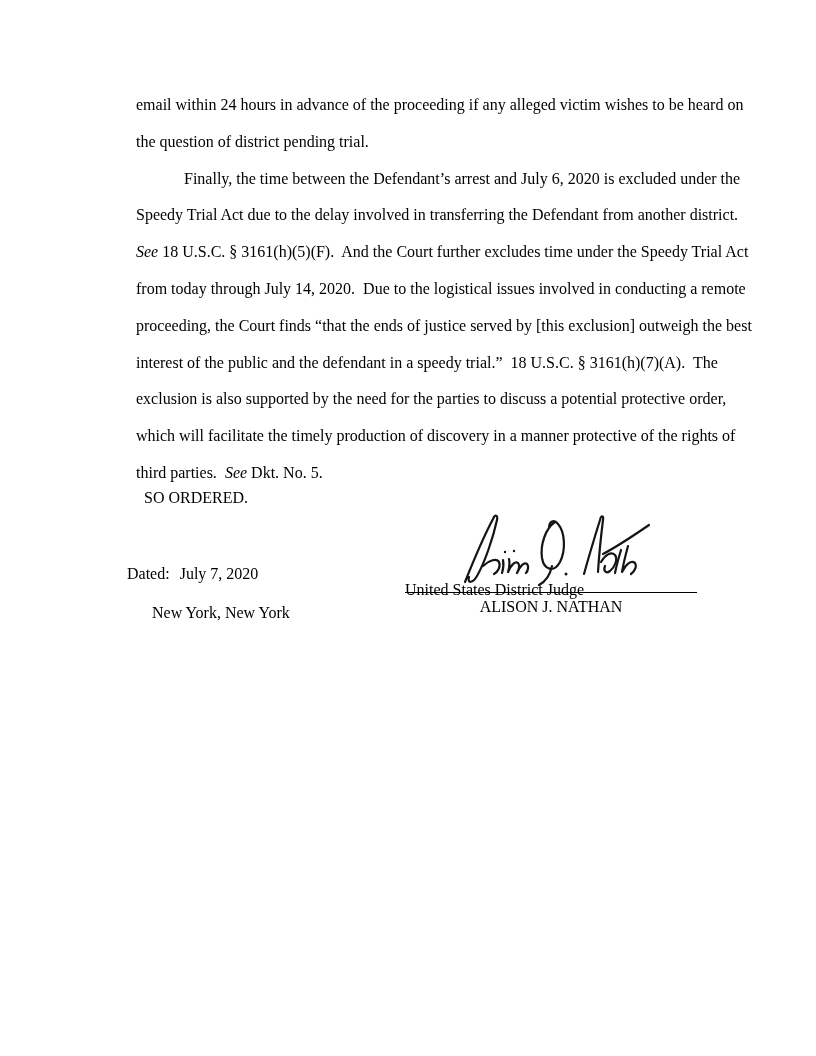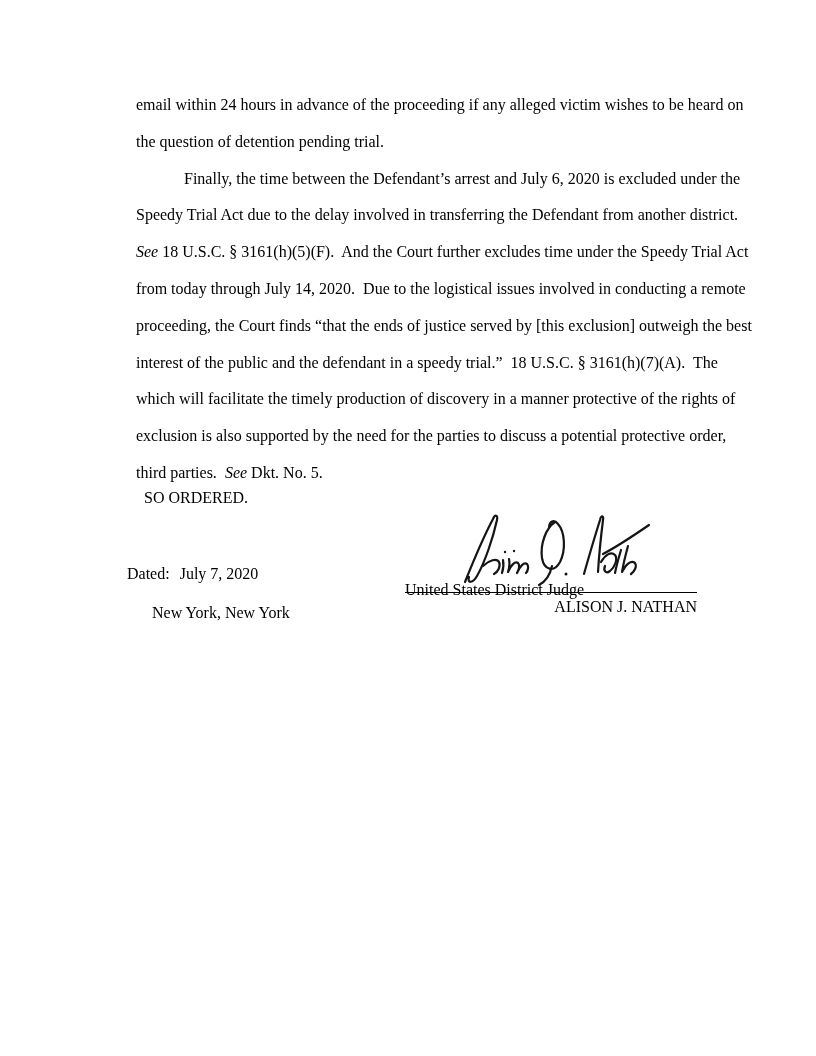--- a/index.html
+++ b/index.html
@@ -54,49 +54,49 @@
     left: 405px;
     top: 592px;
     width: 292px;
     border-top: 1.8px solid #000000;
   }
   .signature-name {
     position: absolute;
     left: 405px;
     top: 597px;
     width: 292px;
-    text-align: right;
+    text-align: center;
     line-height: 19.2px;
     white-space: pre;
   }
   .signature-title {
     position: absolute;
     left: 405px;
     top: 580px;
     width: 292px;
     line-height: 19.2px;
     white-space: pre;
   }
 </style>
 </head>
 <body>
 
 <div class="page">
 
   <div class="body-text">
       <div class="line"><span>email within 24 hours in advance of the proceeding if any alleged victim wishes to be heard on</span></div>
-      <div class="line"><span>the question of detention pending trial.</span></div>
+      <div class="line"><span>the question of district pending trial.</span></div>
       <div class="line indent"><span>Finally, the time between the Defendant’s arrest and July 6, 2020 is excluded under the</span></div>
       <div class="line"><span>Speedy Trial Act due to the delay involved in transferring the Defendant from another district.</span></div>
       <div class="line"><span class="it">See</span><span> 18 U.S.C. § 3161(h)(5)(F).  And the Court further excludes time under the Speedy Trial Act</span></div>
       <div class="line"><span>from today through July 14, 2020.  Due to the logistical issues involved in conducting a remote</span></div>
       <div class="line"><span>proceeding, the Court finds “that the ends of justice served by [this exclusion] outweigh the best</span></div>
       <div class="line"><span>interest of the public and the defendant in a speedy trial.”  18 U.S.C. § 3161(h)(7)(A).  The</span></div>
+      <div class="line"><span>exclusion is also supported by the need for the parties to discuss a potential protective order,</span></div>
       <div class="line"><span>which will facilitate the timely production of discovery in a manner protective of the rights of</span></div>
-      <div class="line"><span>exclusion is also supported by the need for the parties to discuss a potential protective order,</span></div>
       <div class="line"><span>third parties.  </span><span class="it">See</span><span> Dkt. No. 5.</span></div>
     </div>
 
   <div class="so-ordered">SO ORDERED.</div>
 
   <div class="dated-block">
     <div class="dated-line1">
       <span>Dated:</span><span class="dated-date">July 7, 2020</span>
     </div>
     <div class="dated-place">New York, New York</div>

